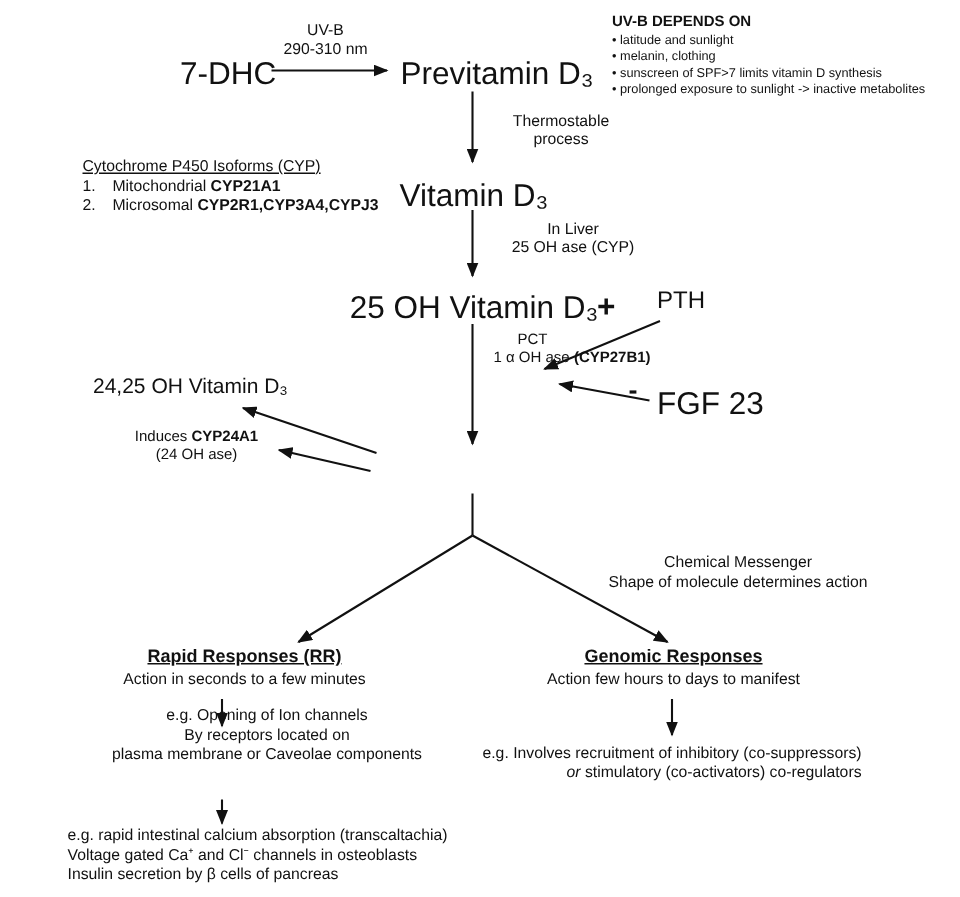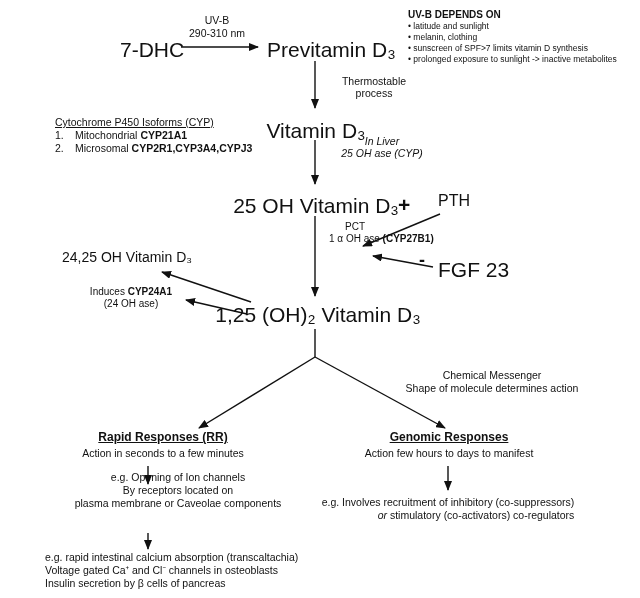--- a/index.html
+++ b/index.html
@@ -65,27 +65,27 @@
     <div class="xs bullet">prolonged exposure to sunlight -&gt; inactive metabolites</div>
   </div>
 
   <div class="t s c" style="left:374px; top:75px;">
     <div>Thermostable</div>
     <div>process</div>
   </div>
 
   <div class="t n15 c" style="left:316px; top:119px;">Vitamin D₃</div>
 
-  <div class="t s" style="left:55px; top:116px; line-height:12.8px;">
+  <div class="t s" style="left:55px; top:105px; line-height:12.8px;">
     <div class="u">Cytochrome P450 Isoforms (CYP)</div>
     <div><span class="num">1.</span><span>Mitochondrial </span><span class="b">CYP21A1</span></div>
     <div><span class="num">2.</span><span>Microsomal </span><span class="b">CYP2R1,CYP3A4,CYPJ3</span></div>
   </div>
 
-  <div class="t s c" style="left:382px; top:135px;font-style:italic;">
+  <div class="t s c" style="left:382px; top:147px;">
     <div>In Liver</div>
     <div>25 OH ase (CYP)</div>
   </div>
 
   <div class="t n15 c" style="left:316px; top:194px;">25 OH Vitamin D₃</div>
   <div class="t n15 b" style="left:398px; top:193px;">+</div>
   <div class="t n16" style="left:438px; top:192px;">PTH</div>
 
   <div class="t s10" style="left:345px; top:221px;">PCT</div>
   <div class="t s10" style="left:329px; top:233px;"><span>1 α OH ase </span><span class="b">(CYP27B1)</span></div>
@@ -93,21 +93,20 @@
   <div class="t big" style="left:419px; top:250px;">-</div>
   <div class="t n15" style="left:438px; top:258px;">FGF 23</div>
 
   <div class="t n14" style="left:62px; top:249px;">24,25 OH Vitamin D₃</div>
 
   <div class="t s10 c" style="left:131px; top:286px;">
     <div><span>Induces </span><span class="b">CYP24A1</span></div>
     <div>(24 OH ase)</div>
   </div>
 
-  <div class="t n15 c" style="left:318px; top:303px;">1,25 (OH)₂ Vitamin D₃</div>
 
   <div class="t s c lh13" style="left:492px; top:369px;">
     <div>Chemical Messenger</div>
     <div>Shape of molecule determines action</div>
   </div>
 
   <div class="t h12 u c" style="left:163px; top:431px;">Rapid Responses (RR)</div>
   <div class="t s c" style="left:163px; top:447px;text-align:right;">Action in seconds to a few minutes</div>
 
   <div class="t s c lh13" style="left:178px; top:471px;">

